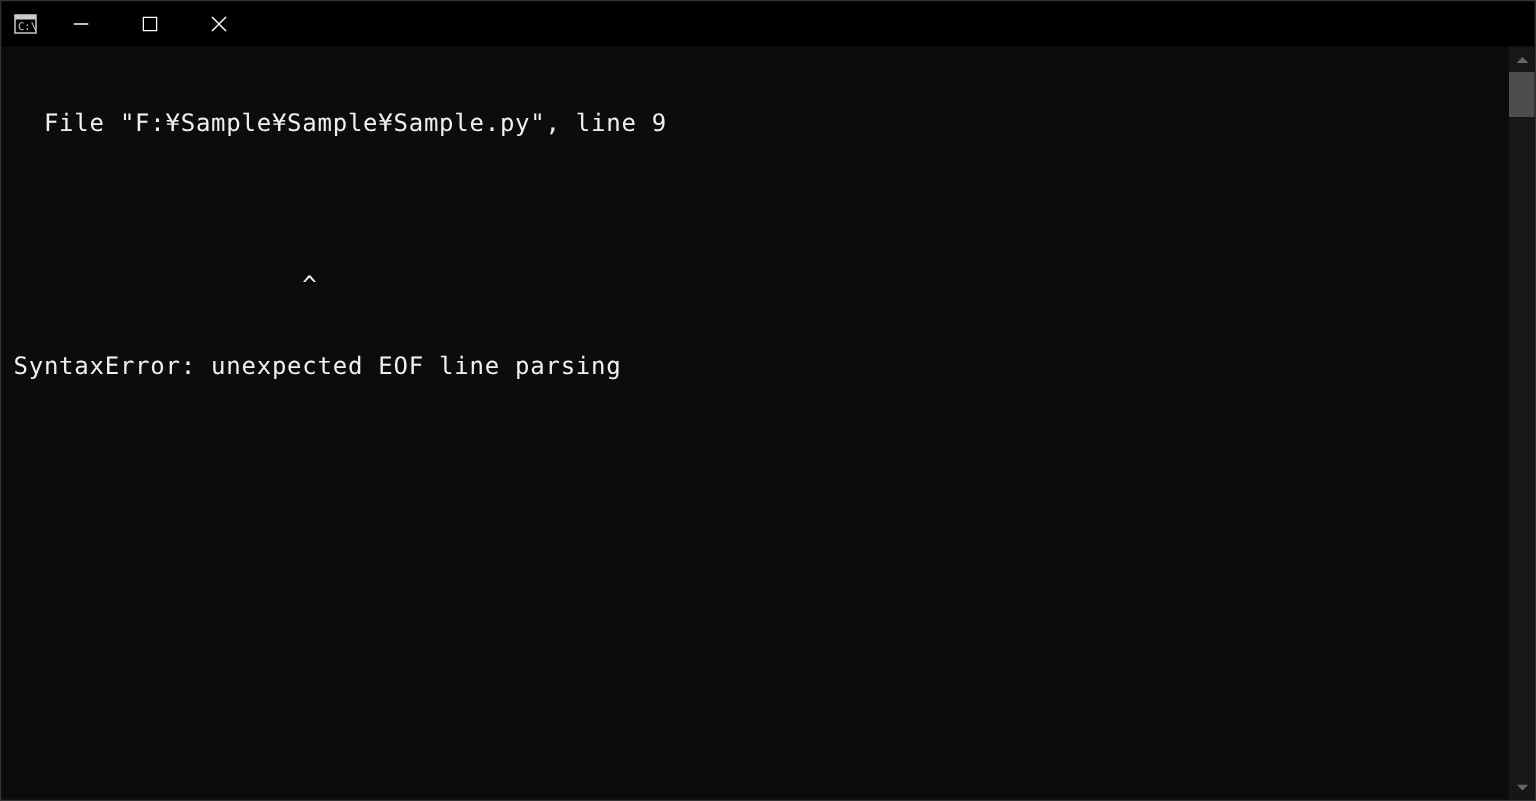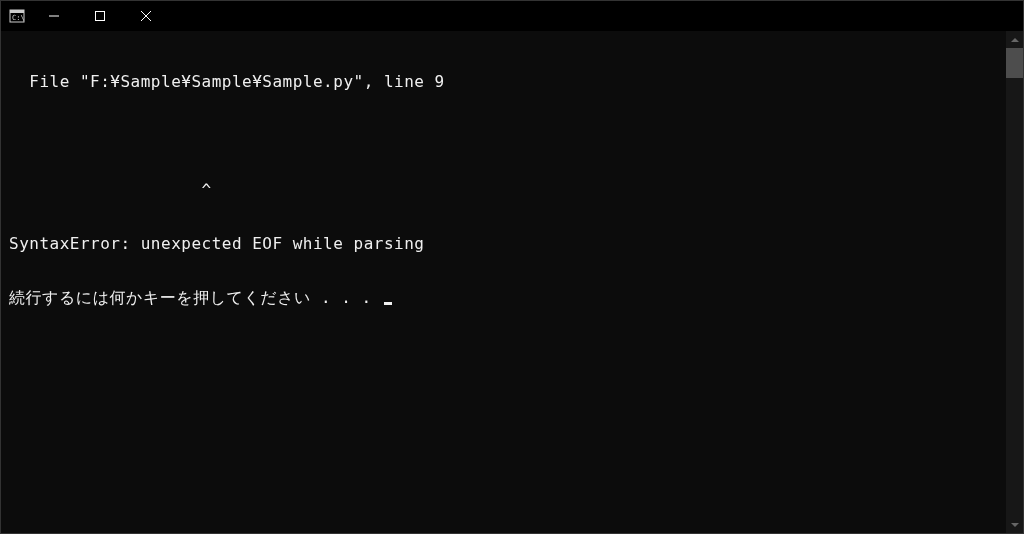--- a/index.html
+++ b/index.html
@@ -144,22 +144,21 @@
           <line x1="10" y1="0" x2="0" y2="10" stroke="#fff" stroke-width="1"></line>
         </svg>
       </div>
     </div>
   </div>
   <div class="content-wrapper">
     <div class="terminal">
       <div class="terminal-line">  File "F:¥Sample¥Sample¥Sample.py", line 9</div>
       <div class="terminal-line"></div>
       <div class="terminal-line">                   ^</div>
-      <div class="terminal-line">SyntaxError: unexpected EOF while parsing</div>
-      <div class="terminal-line"><span>続行するには何かキーを押してください . . . </span><span class="cursor"></span></div>
+      <div class="terminal-line">SyntaxError: unexpected EOF line parsing</div>
     </div>
     <div class="scrollbar">
       <div class="scroll-up">
         <svg width="8" height="4" viewBox="0 0 8 4">
           <polygon points="4,0 8,4 0,4" fill="#666"></polygon>
         </svg>
       </div>
       <div class="scroll-thumb"></div>
       <div class="scroll-down">
         <svg width="8" height="4" viewBox="0 0 8 4">

